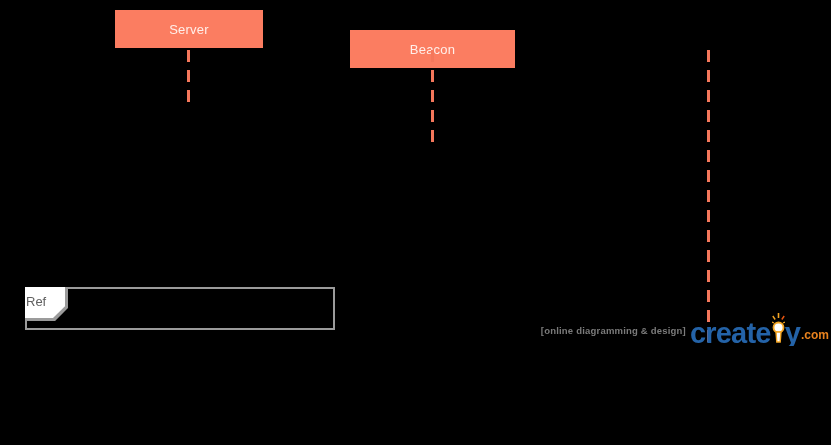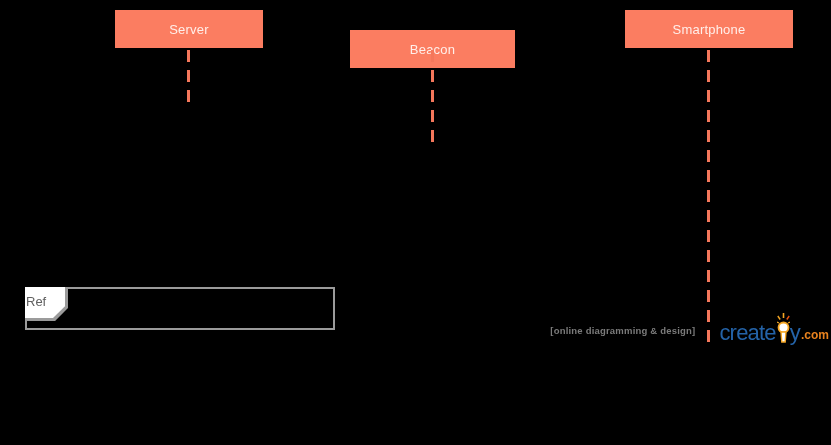--- a/index.html
+++ b/index.html
@@ -94,38 +94,38 @@
     box-sizing: border-box;
   }
 
   
   .watermark {
     position: absolute;
     right: 2px;
     bottom: 3px;
     display: flex;
     align-items: flex-end;
-    gap: 24px;
+    gap: 4px;
   }
   .tagline {
     color: var(--tagline-text, #7B7B7B);
     font-size: 9.5px;
     font-weight: bold;
     padding-bottom: 7px;
     letter-spacing: 0.2px;
   }
   .brand {
     display: flex;
     align-items: flex-end;
     line-height: 1;
   }
   .brand-main {
     color: var(--brand-blue, #2463A8);
-    font-size: 22px;
-    font-weight: normal;
+    font-size: 29px;
+    font-weight: bold;
     letter-spacing: -0.8px;
     line-height: 20px;
   }
   .bulb-wrap {
     width: 13px;
     height: 32px;
     margin: 0 0px -1px 1px;
     display: inline-block;
   }
   .brand-suffix {
@@ -139,23 +139,20 @@
 </head>
 <body>
 
 <div class="canvas">
 
   <div class="participant" id="p-server">
     <span>Server</span>
   </div>
   <div class="participant" id="p-beacon">
     <span>Beacon</span>
-  </div>
-  <div class="participant" id="p-smartphone">
-    <span>Smartphone</span>
   </div>
 
   <div class="lifeline" id="ll-server-top"></div>
   <div class="lifeline short" id="ll-server-bottom"></div>
   <div class="lifeline" id="ll-beacon-top"></div>
   <div class="lifeline short" id="ll-beacon-bottom"></div>
   <div class="lifeline" id="ll-smartphone"></div>
 
   <div class="ref-fragment">
     <div class="ref-label-outer">

